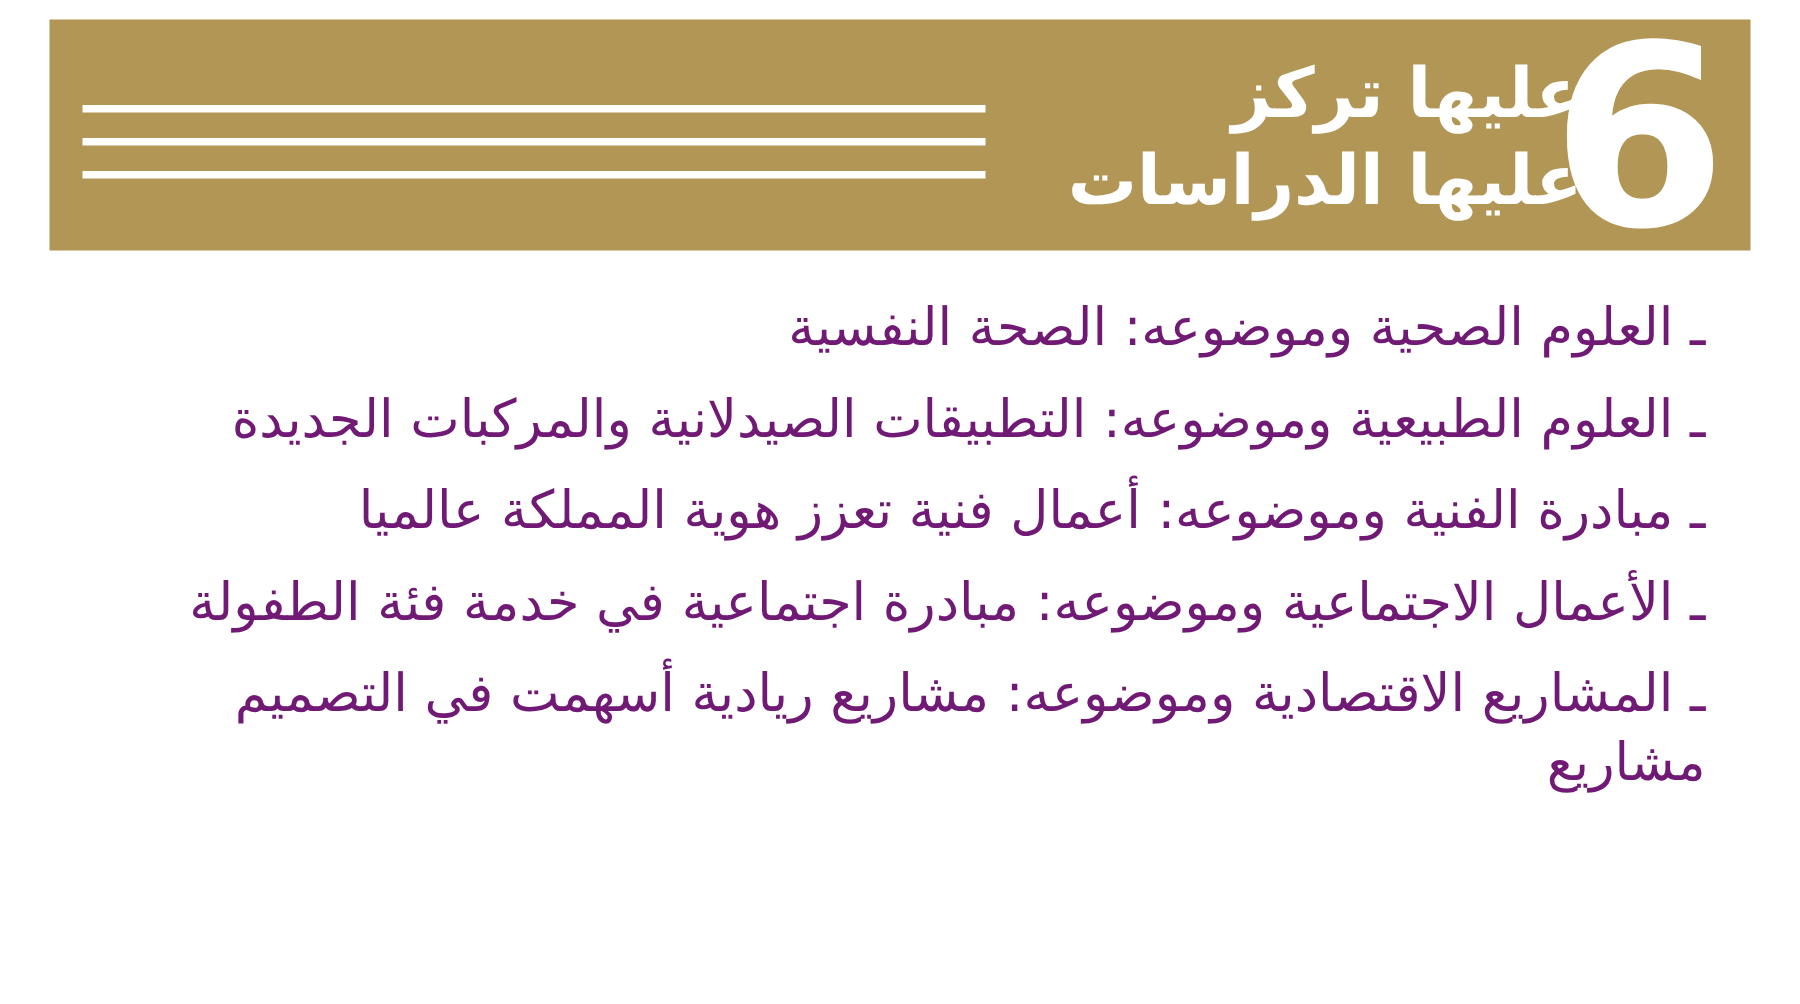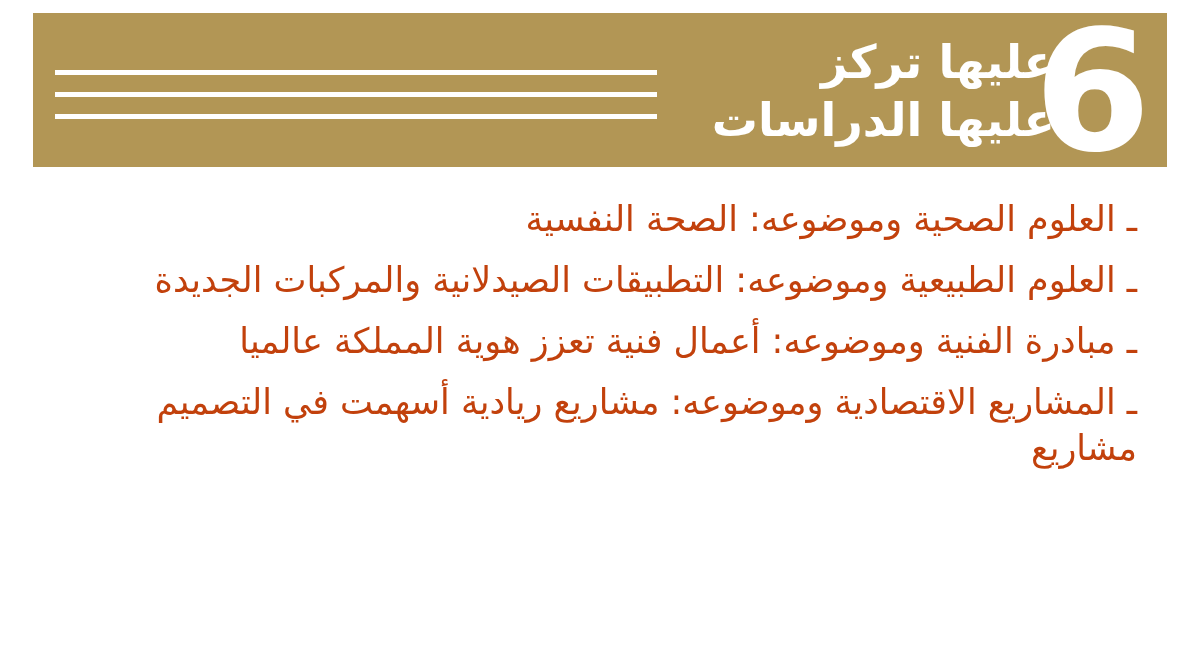--- a/index.html
+++ b/index.html
@@ -60,21 +60,21 @@
   .rule-2 { top: 79px; }
   .rule-3 { top: 101px; }
   
   .focus-list {
     position: absolute;
     top: 196px;
     right: 63px;
     left: 40px;
     direction: rtl;
     text-align: right;
-    color: #c2410c;
+    color: #701a75;
     font-size: 35px;
     line-height: 46px;
   }
   .focus-item {
     margin: 0 0 15px 0;
   }
   .focus-line {
     white-space: nowrap;
   }
 </style>
@@ -102,20 +102,23 @@
 
     <div class="focus-item">
       <div class="focus-line">ـ العلوم الطبيعية وموضوعه: التطبيقات الصيدلانية والمركبات الجديدة</div>
     </div>
 
 
     <div class="focus-item">
       <div class="focus-line">ـ مبادرة الفنية وموضوعه: أعمال فنية تعزز هوية المملكة عالميا</div>
     </div>
 
+    <div class="focus-item">
+      <div class="focus-line">ـ الأعمال الاجتماعية وموضوعه: مبادرة اجتماعية في خدمة فئة الطفولة</div>
+    </div>
 
     <div class="focus-item">
       <div class="focus-line">ـ المشاريع الاقتصادية وموضوعه: مشاريع ريادية أسهمت في التصميم</div>
       <div class="focus-line">مشاريع</div>
     </div>
 
   </div>
 
 </div>
 

